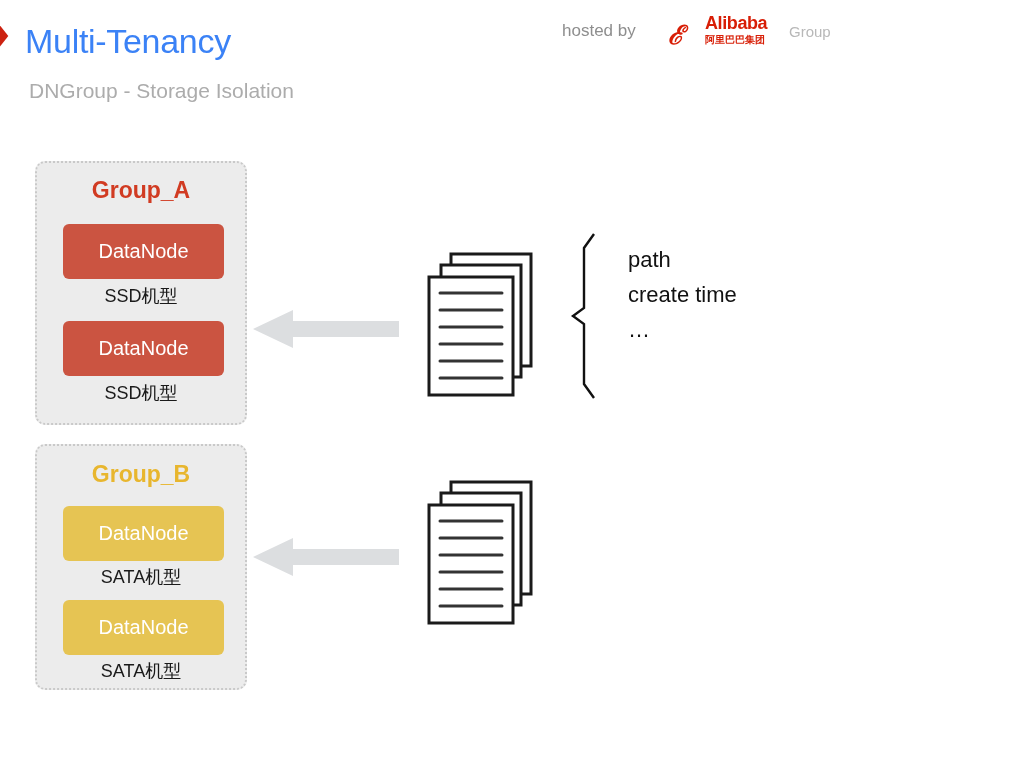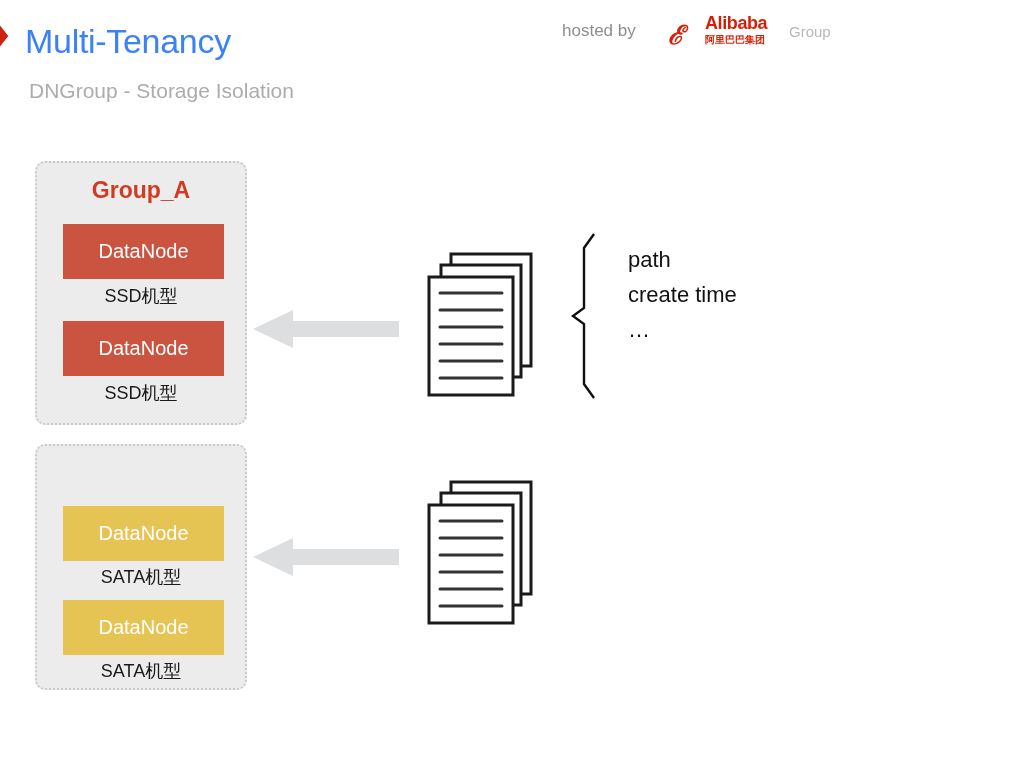--- a/index.html
+++ b/index.html
@@ -148,20 +148,21 @@
   .datanode-box {
     position: absolute;
     left: 26px;
     width: 161px;
     height: 55px;
     display: flex;
     align-items: center;
     justify-content: center;
     font-size: 20px;
     color: #FFFFFF;
+    border-radius: 6px;
   }
   .datanode-red { background: #CB5441; }
   .datanode-yellow { background: #E6C453; }
 
   #group-a-node-1 { top: 61px; }
   #group-a-node-2 { top: 158px; }
   #group-b-node-1 { top: 60px; }
   #group-b-node-2 { top: 154px; }
 
   .machine-label {
@@ -244,20 +245,21 @@
   <div id="group-a-title" class="group-title">Group_A</div>
 
   <div id="group-a-node-1" class="datanode-box datanode-red">DataNode</div>
   <div id="group-a-label-1" class="machine-label">SSD机型</div>
 
   <div id="group-a-node-2" class="datanode-box datanode-red">DataNode</div>
   <div id="group-a-label-2" class="machine-label">SSD机型</div>
 </div>
 
 <div id="group-b-box" class="group-box">
+  <div id="group-b-title" class="group-title">Group_B</div>
 
   <div id="group-b-node-1" class="datanode-box datanode-yellow">DataNode</div>
   <div id="group-b-label-1" class="machine-label">SATA机型</div>
 
   <div id="group-b-node-2" class="datanode-box datanode-yellow">DataNode</div>
   <div id="group-b-label-2" class="machine-label">SATA机型</div>
 </div>
 
 <svg id="arrow-to-group-a" class="flow-arrow" viewBox="0 0 146 38">
   <path d="M0 19 L40 0 L40 11 L146 11 L146 27 L40 27 L40 38 Z" fill="#DCDEE0"></path>

